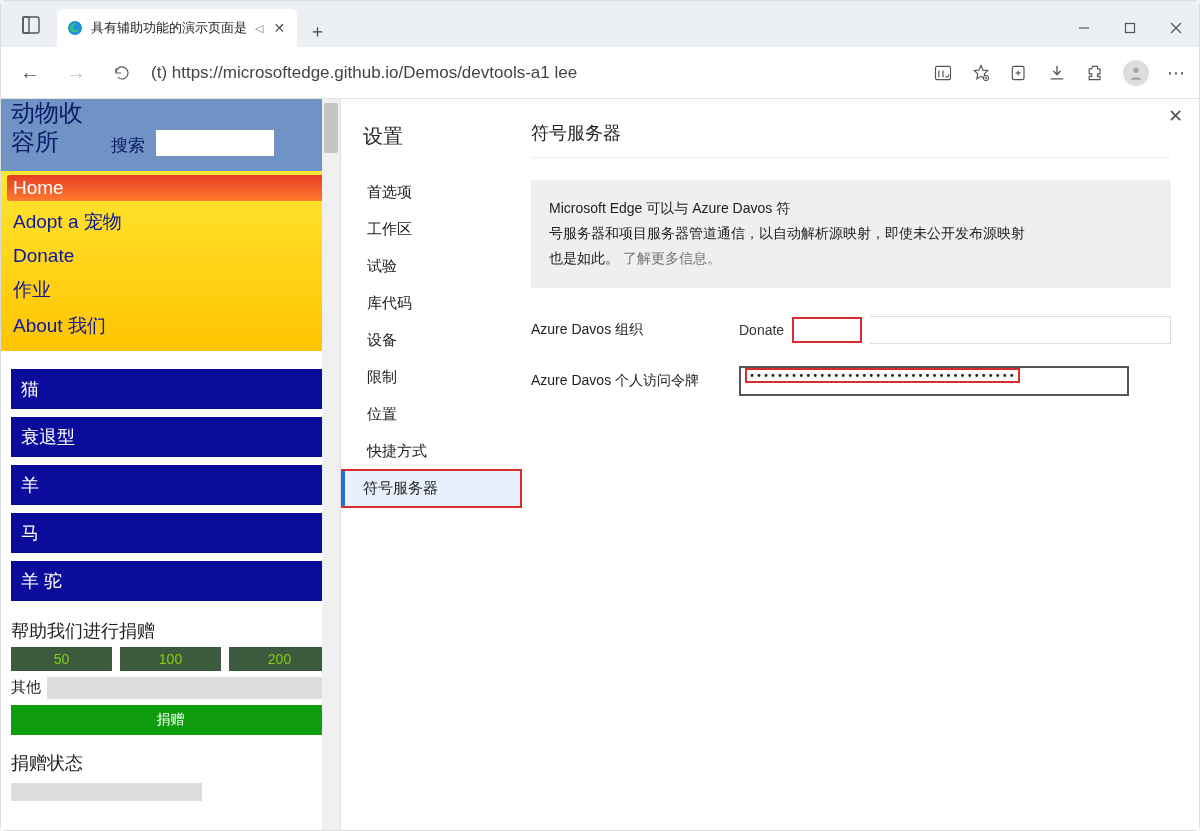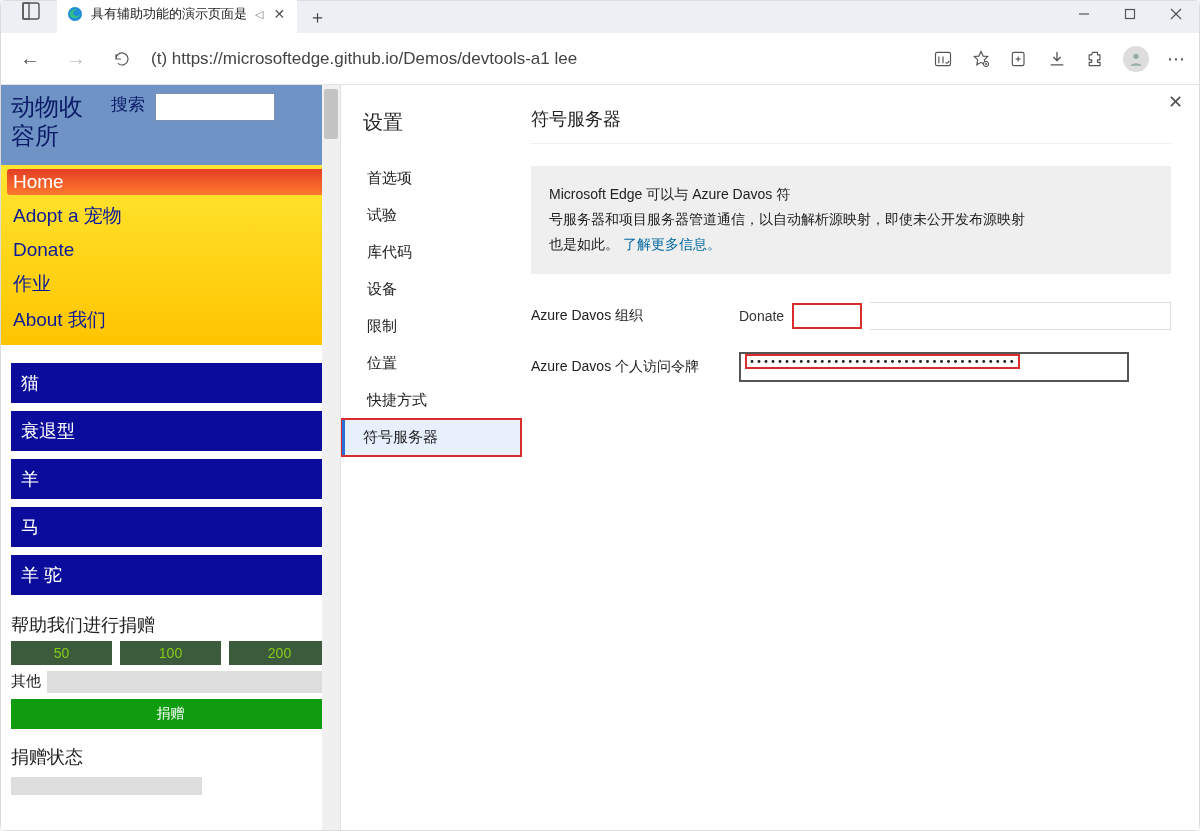--- a/index.html
+++ b/index.html
@@ -1,39 +1,39 @@
 <!DOCTYPE html>
 <html><head>
 <meta charset="utf-8">
 <style>
   * { box-sizing: border-box; margin: 0; padding: 0; }
   html, body { width: 1200px; height: 831px; font-family: "Segoe UI", "Microsoft YaHei", sans-serif; font-size: 14px; color: #222; background: #f3f3f3; overflow: hidden; }
   
   .window     { width: 1200px; height: 831px; background: #f8f8f8; border: 1px solid #dcdcdc; border-radius: 6px; display: flex; flex-direction: column; }
-  .tabbar     { height: 32px; display: flex; align-items: flex-end; padding-left: 8px; gap: 4px; background: #eceff3; }
+  .tabbar     { height: 46px; display: flex; align-items: flex-end; padding-left: 8px; gap: 4px; background: #eceff3; }
   .tabicon    { width: 44px; height: 44px; display:flex; align-items:center; justify-content:center; }
   .tab        { height: 38px; background:#fff; border-radius:6px 6px 0 0; display:flex; align-items:center; gap:8px; padding:0 10px 0 10px; max-width: 300px; }
   .tab-title  { font-size:13px; white-space:nowrap; overflow:hidden; text-overflow:ellipsis; max-width:210px; }
   .tab-x      { width:16px; height:16px; display:flex; align-items:center; justify-content:center; color:#555; font-size:14px;}
   .newtab     { width:32px;height:32px;display:flex;align-items:center;justify-content:center;font-size:18px;color:#444;}
   .wincontrols{ margin-left:auto; display:flex;}
   .winbtn     { width:46px; height:38px; display:flex; align-items:center; justify-content:center; color:#555;}
   .toolbar    { height: 52px; display:flex; align-items:center; gap:12px; padding: 0 12px; background:#fff; border-bottom:1px solid #e3e3e3;}
   .navbtn     { width:34px; height:34px; display:flex; align-items:center; justify-content:center; color:#555; font-size:20px;}
   .urlfield   { flex:1; display:flex; align-items:center; height:36px;}
   .url        { font-size:17px; color:#444; white-space:nowrap;}
   .tbicons    { display:flex; gap:18px; align-items:center; color:#555;}
   .avatar     { width:26px;height:26px;border-radius:50%;background:#ddd;display:flex;align-items:center;justify-content:center;}
   
   .content    { flex:1; display:flex; overflow:hidden; }
   
   .demo-wrap  { width: 340px; position:relative; background:#fff; border-right:1px solid #e0e0e0; overflow:hidden;}
   .scroll-track{position:absolute;right:0;top:0;bottom:0;width:18px;background:#f0f0f0;}
   .scroll-thumb{position:absolute;right:2px;top:4px;width:14px;height:50px;background:#c4c4c4;border-radius:2px;}
-  .demo-hdr   { background:#6f93c5; padding:8px 10px 14px 10px; display:flex; align-items:flex-start; gap:10px;}
+  .demo-hdr   { background:#6f93c5; padding:0 10px 14px 10px; display:flex; align-items:flex-end; gap:10px;}
   .demo-hdr .logo { font-size:24px; color:#0b1a66; line-height:1.2; width:90px;}
   .demo-hdr .srch-lbl{font-size:17px;color:#0b1a66;}
   .demo-hdr input{width:120px;height:28px;border:1px solid #7a93b5;background:#fff;}
   .demo-nav   { background:linear-gradient(#ffe632,#ffc400); padding:4px 6px 10px 6px; display:flex; flex-wrap:wrap; gap:6px 4px;flex-direction:column;}
   .demo-nav a { color:#0b1a99; font-size:19px; text-decoration:none; padding:2px 6px;}
   .demo-nav a.home{background:linear-gradient(#e53d25,#ff7a2e); color:#fff; border-radius:3px;}
   .cat-list   { padding:18px 10px 10px 10px; display:flex; flex-direction:column; gap:8px;}
   .cat-list .item{background:#0b0b9c;color:#fff;padding:8px 10px;font-size:18px;}
   .donate-sec { padding:8px 10px 4px 10px; }
   .donate-sec h3{font-size:18px;font-weight:normal;margin-bottom:4px;}
@@ -50,21 +50,21 @@
   .dt-side    { width:180px; padding:24px 0 0 22px;}
   .dt-side h4 { font-size:20px; font-weight:normal; margin-bottom:24px;}
   .dt-side ul { list-style:none; }
   .dt-side li { padding:9px 4px; font-size:15px; color:#222; cursor:pointer;}
   .dt-side li.active{background:#e8f0fe; border-left:4px solid #2a6fd6; margin-left:-22px; padding-left:18px; outline:2px solid #d92c2c; outline-offset:-1px;}
   .dt-main    { flex:1; padding:22px 28px 0 10px; position:relative;}
   .dt-main h2 { font-size:18px; font-weight:normal; margin-bottom:12px; }
   .dt-divider { border:none; border-top:1px solid #eee; margin-bottom:22px;}
   .dt-close   { position:absolute; top:6px; right:16px; font-size:18px; color:#555; cursor:pointer;}
   .dt-info    { background:#efefef; padding:16px 18px; font-size:14px; line-height:1.8; margin-bottom:28px;}
-  .dt-info a  { color:#0369a1; text-decoration:none;text-align:right;}
+  .dt-info a  { color:#737373; text-decoration:none;text-align:right;}
   .dt-field   { display:flex; align-items:center; gap:8px; margin-bottom:22px; font-size:14px;}
   .dt-field label{min-width:200px;}
   .dt-field .org-val{color:#333;}
   .org-box    { width:70px; height:26px; border:2px solid #d92c2c; background:#fff;}
   .org-rest   { flex:1; height:28px; border:1px solid #ddd; border-left:none; background:#fff;}
   .pat-wrap   { flex:1; display:flex; align-items:center; }
   .pat-input  { width:390px; height:30px; border:2px solid #555; background:#fff; font-family:monospace; letter-spacing:1px; padding:2px 6px; font-size:10px;}
   .pat-hi     { display:inline-block; border:2px solid #d92c2c; padding:0 2px; margin:-2px;}
   svg { display:block; }
 </style>
@@ -207,20 +207,21 @@
       <div class="scroll-track">
         <div class="scroll-thumb"></div>
       </div>
     </div>
 
     <div class="devtools">
       <div class="dt-side">
         <h4>设置</h4>
         <ul>
           <li>首选项</li>
+          <li>工作区</li>
           <li>试验</li>
           <li>库代码</li>
           <li>设备</li>
           <li>限制</li>
           <li>位置</li>
           <li>快捷方式</li>
           <li class="active">符号服务器</li>
         </ul>
       </div>
       <div class="dt-main">

